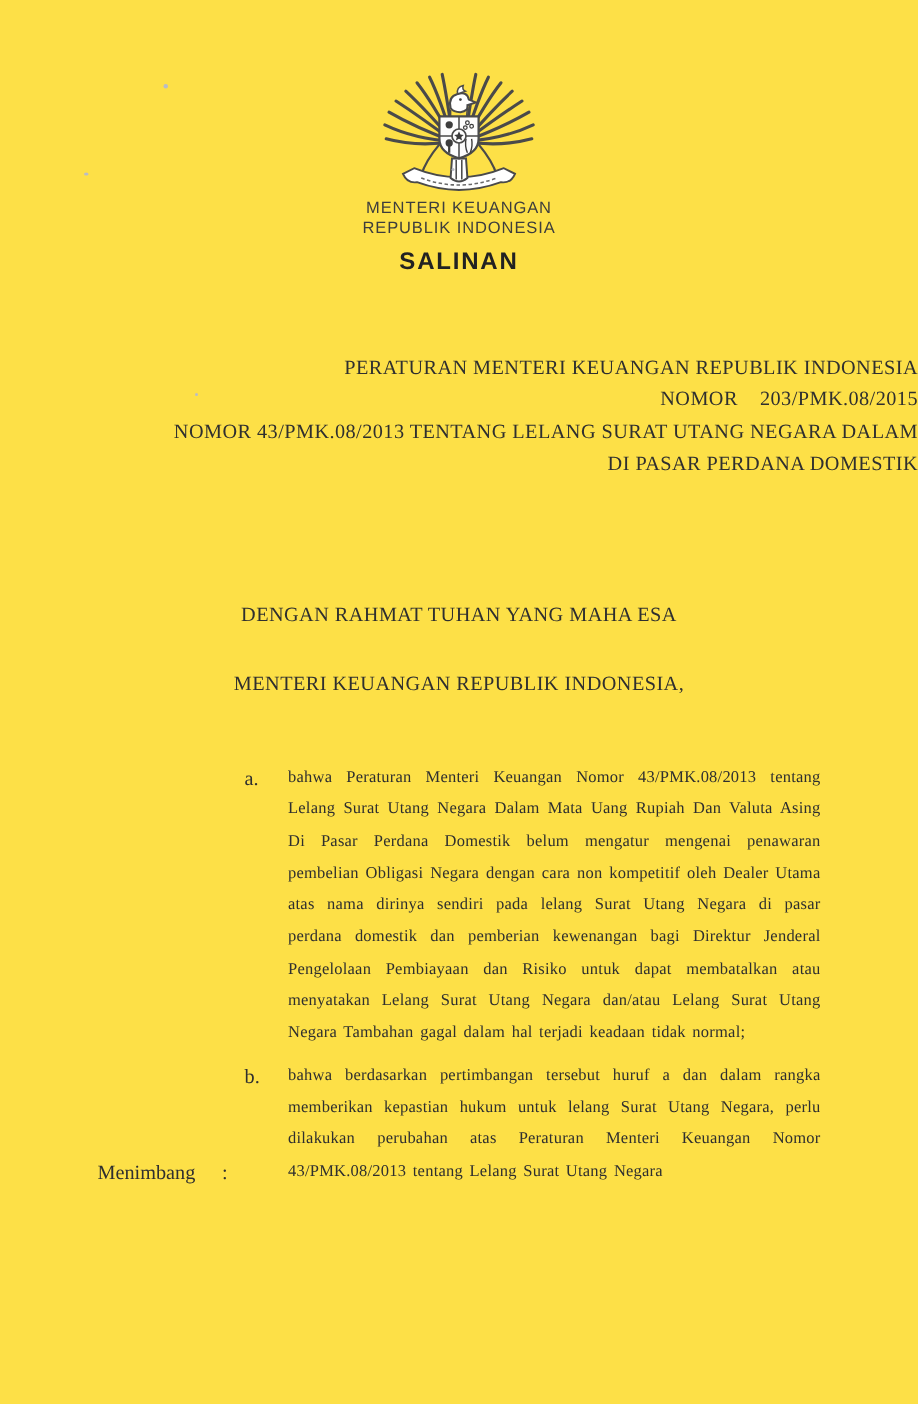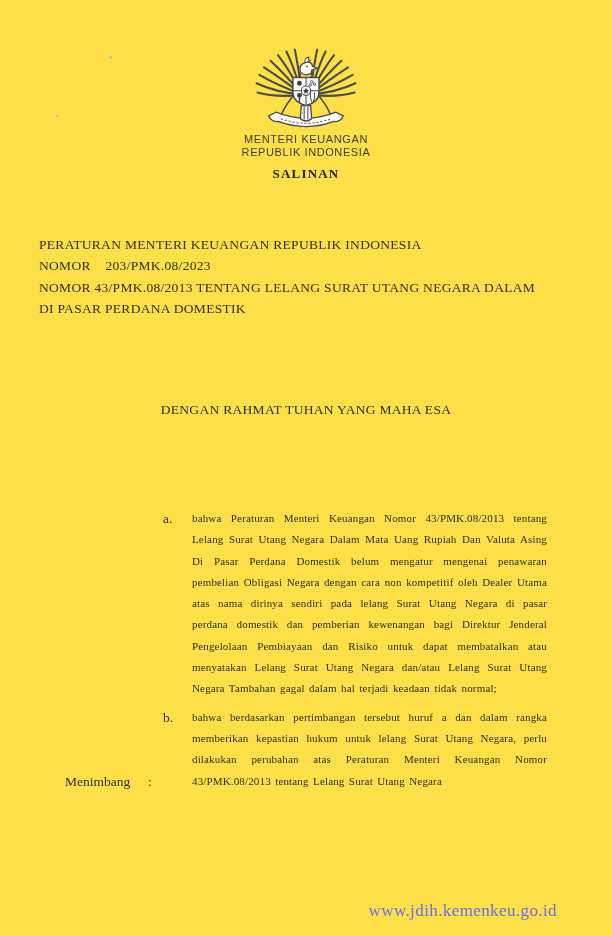--- a/index.html
+++ b/index.html
@@ -5,23 +5,23 @@
   html,body{margin:0;padding:0;background:#e8e8e8;}
   .page{
     position:relative;width:612px;height:936px;background:#fde047;
     margin:0 auto;overflow:hidden;
     font-family:"Liberation Serif", serif;color:#2f2f2f;
   }
   
   .header{position:absolute;top:44px;left:0;right:0;display:flex;flex-direction:column;align-items:center;}
   .ministry{font-family:"Liberation Sans", sans-serif;font-size:11px;line-height:13px;letter-spacing:0.6px;color:#3d3d3d;}
   .ministry.first{margin-top:5px;}
-  .salinan{margin-top:7px;font-family:Liberation Serif, serif;font-weight:bold;font-size:13px;letter-spacing:1.2px;color:#222;}
+  .salinan{margin-top:7px;font-family:Liberation Sans, sans-serif;font-weight:bold;font-size:16px;letter-spacing:1.2px;color:#222;}
   
-  .title-block{position:absolute;top:234px;left:0;right:0;text-align:left;padding-left:39px;}
+  .title-block{position:absolute;top:234px;left:0;right:0;text-align:right;padding-left:39px;}
   .title-line{font-size:13.5px;line-height:21.3px;letter-spacing:0.3px;white-space:pre;}
   .invocation{position:absolute;top:402px;left:0;right:0;text-align:center;font-size:13.5px;letter-spacing:0.3px;}
   .authority{position:absolute;top:448px;left:0;right:0;text-align:center;font-size:13.5px;letter-spacing:0.3px;}
   
   .considering{position:absolute;top:508px;left:65px;display:flex;align-items:flex-end;}
   .c-label{width:83px;font-size:13.5px;line-height:21.3px;}
   .c-colon{width:15px;font-size:13.5px;line-height:21.3px;}
   .c-items{width:384px;}
   .c-item{display:flex;align-items:flex-start;}
   .c-item.second{margin-top:7px;}
@@ -99,42 +99,42 @@
       <circle cx="61" cy="24" r="1" fill="#444444"></circle>
       <path d="M54 31 L54 36 M66 29 L65.5 36" stroke="#4a4a4a" stroke-width="1.1" fill="none"></path>
     </svg>
     <div class="ministry first">MENTERI KEUANGAN</div>
     <div class="ministry">REPUBLIK INDONESIA</div>
     <div class="salinan">SALINAN</div>
   </div>
 
   <div class="title-block">
     <div class="title-line">PERATURAN MENTERI KEUANGAN REPUBLIK INDONESIA</div>
-    <div class="title-line">NOMOR    203/PMK.08/2023</div>
+    <div class="title-line">NOMOR    203/PMK.08/2015</div>
     <div class="title-line">NOMOR 43/PMK.08/2013 TENTANG LELANG SURAT UTANG NEGARA DALAM</div>
     <div class="title-line">DI PASAR PERDANA DOMESTIK</div>
   </div>
 
   <div class="invocation">DENGAN RAHMAT TUHAN YANG MAHA ESA</div>
+  <div class="authority">MENTERI KEUANGAN REPUBLIK INDONESIA,</div>
 
   <div class="considering">
     <div class="c-label">Menimbang</div>
     <div class="c-colon">:</div>
     <div class="c-items">
       <div class="c-item">
         <div class="c-marker">a.</div>
         <div class="c-text">bahwa Peraturan Menteri Keuangan Nomor 43/PMK.08/2013 tentang Lelang Surat Utang Negara Dalam Mata Uang Rupiah Dan Valuta Asing Di Pasar Perdana Domestik belum mengatur mengenai penawaran pembelian Obligasi Negara dengan cara non kompetitif oleh Dealer Utama atas nama dirinya sendiri pada lelang Surat Utang Negara di pasar perdana domestik dan pemberian kewenangan bagi Direktur Jenderal Pengelolaan Pembiayaan dan Risiko untuk dapat membatalkan atau menyatakan Lelang Surat Utang Negara dan/atau Lelang Surat Utang Negara Tambahan gagal dalam hal terjadi keadaan tidak normal;</div>
       </div>
       <div class="c-item second">
         <div class="c-marker">b.</div>
         <div class="c-text">bahwa berdasarkan pertimbangan tersebut huruf a dan dalam rangka memberikan kepastian hukum untuk lelang Surat Utang Negara, perlu dilakukan perubahan atas Peraturan Menteri Keuangan Nomor 43/PMK.08/2013 tentang Lelang Surat Utang Negara</div>
       </div>
     </div>
   </div>
 
-  <a href="#" class="footer-link" style="color: rgb(107, 107, 238);">www.jdih.kemenkeu.go.id</a>
 
   <div class="speck s1"></div>
   <div class="speck s2"></div>
   <div class="speck s3"></div>
   <div class="speck s4"></div>
 
 </div>
 
 </body></html>

